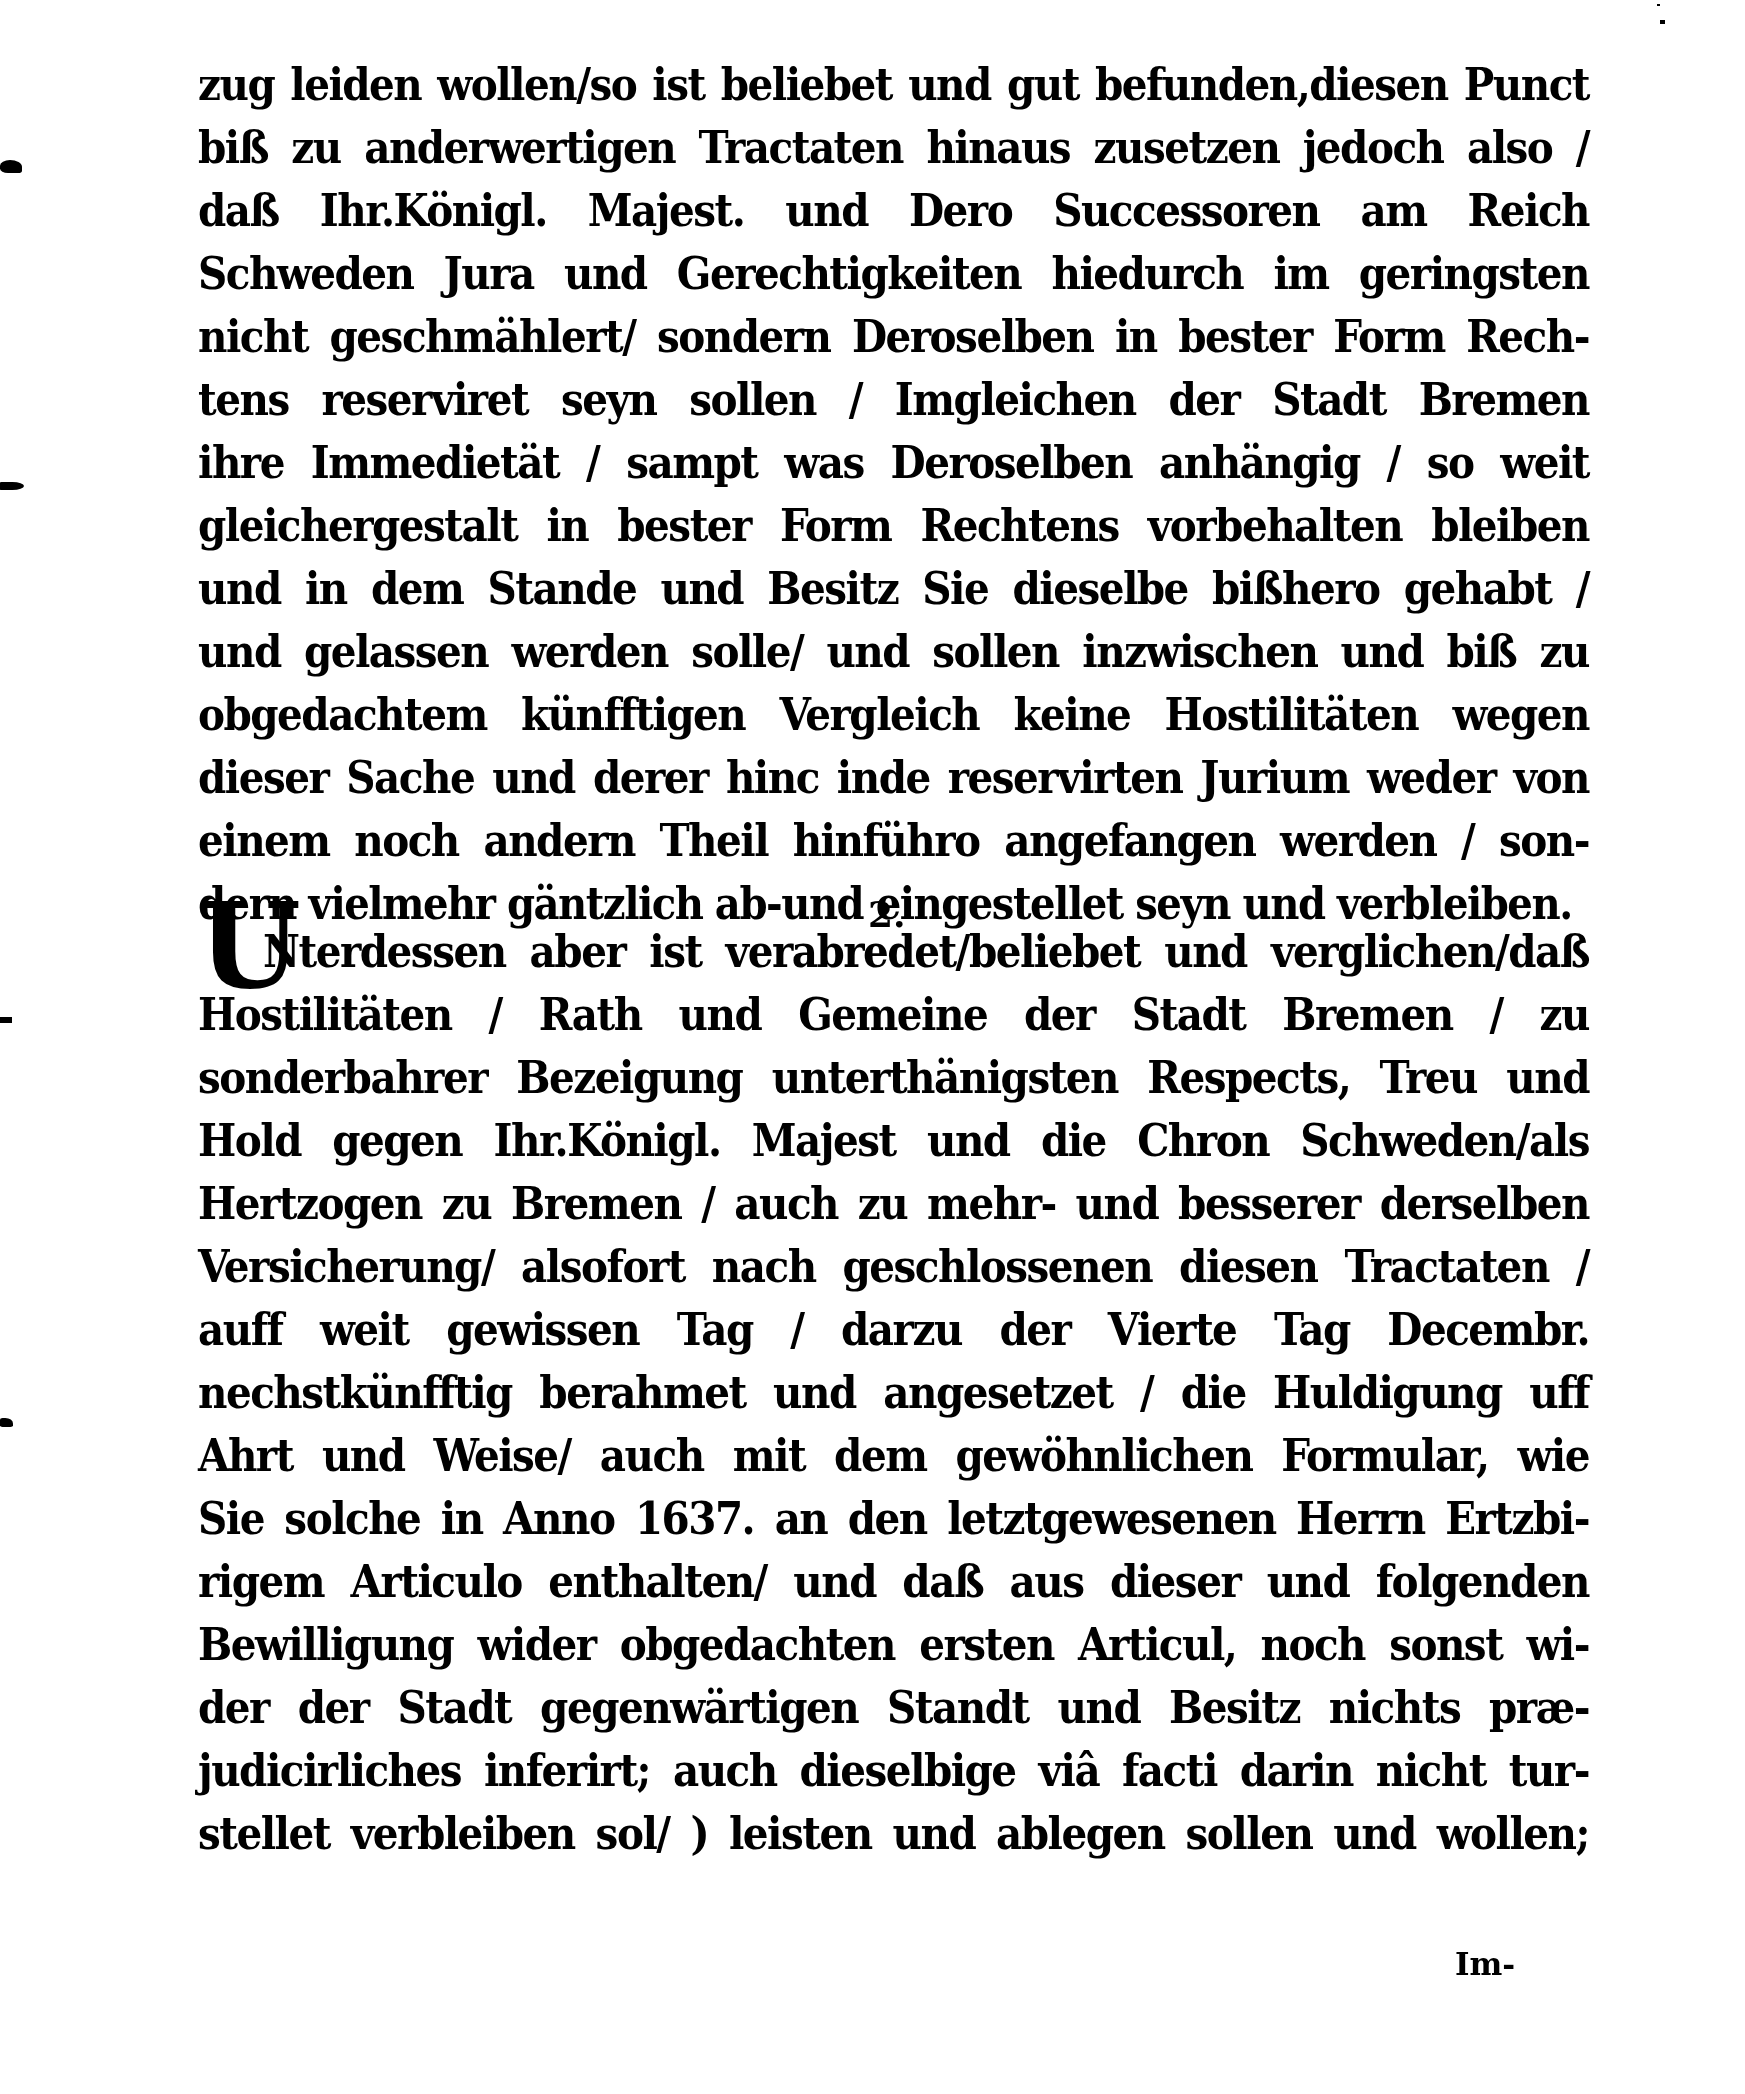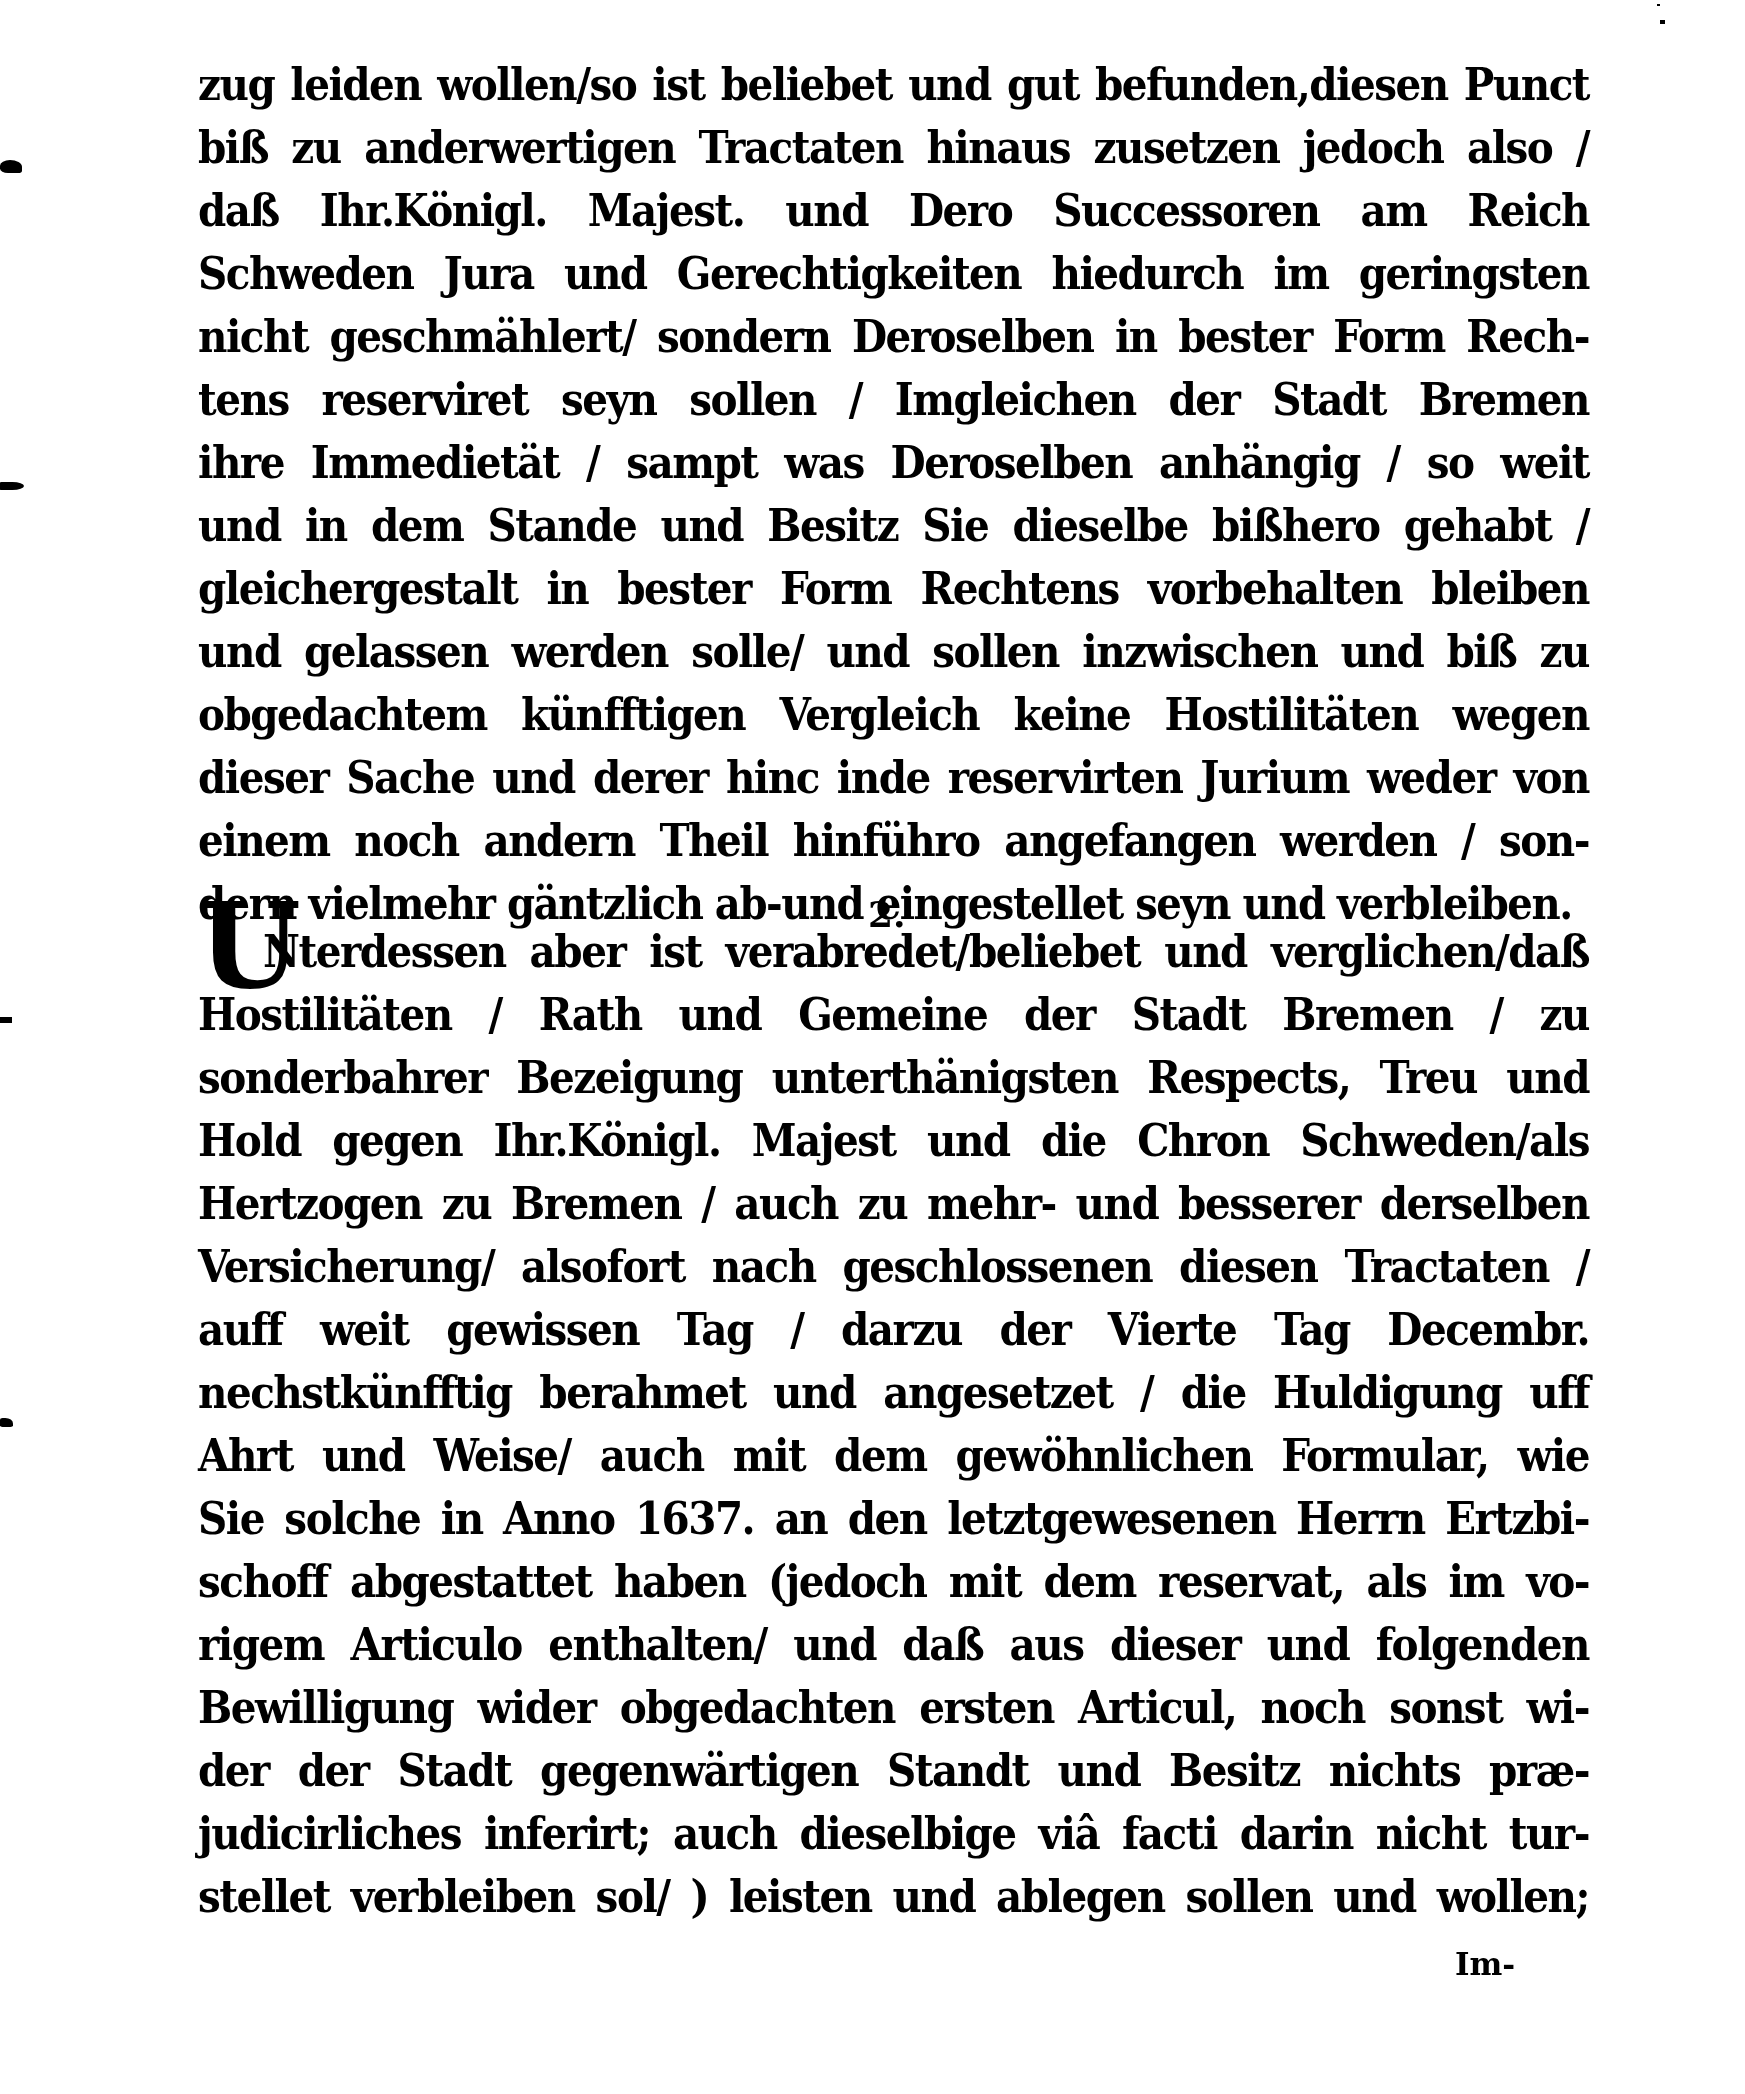--- a/index.html
+++ b/index.html
@@ -106,22 +106,22 @@
   </div>
 
   <div class="text-block">
     <span class="line">zug leiden wollen/so ist beliebet und gut befunden,diesen Punct</span>
     <span class="line">biß zu anderwertigen Tractaten hinaus zusetzen jedoch also /</span>
     <span class="line">daß Ihr.Königl. Majest. und Dero Successoren am Reich</span>
     <span class="line">Schweden Jura und Gerechtigkeiten hiedurch im geringsten</span>
     <span class="line">nicht geschmählert/ sondern Deroselben in bester Form Rech-</span>
     <span class="line">tens reserviret seyn sollen / Imgleichen der Stadt Bremen</span>
     <span class="line">ihre Immedietät / sampt was Deroselben anhängig / so weit</span>
+    <span class="line">gleichergestalt in bester Form Rechtens vorbehalten bleiben</span>
     <span class="line">und in dem Stande und Besitz Sie dieselbe bißhero gehabt /</span>
-    <span class="line">gleichergestalt in bester Form Rechtens vorbehalten bleiben</span>
     <span class="line">und gelassen werden solle/ und sollen inzwischen und biß zu</span>
     <span class="line">obgedachtem künfftigen Vergleich keine Hostilitäten wegen</span>
     <span class="line">dieser Sache und derer hinc inde reservirten Jurium weder von</span>
     <span class="line">einem noch andern Theil hinführo angefangen werden / son-</span>
     <span class="line last" style="transform: scaleX(0.992); text-align-last: left;">dern vielmehr gäntzlich ab-und eingestellet seyn und verbleiben.</span>
   </div>
 
   <div class="section-number">2.</div>
 
   <div class="drop-cap">U</div>
@@ -130,21 +130,20 @@
     <span class="line first">Nterdessen aber ist verabredet/beliebet und verglichen/daß</span>
     <span class="line">Hostilitäten / Rath und Gemeine der Stadt Bremen / zu</span>
     <span class="line">sonderbahrer Bezeigung unterthänigsten Respects, Treu und</span>
     <span class="line">Hold gegen Ihr.Königl. Majest und die Chron Schweden/als</span>
     <span class="line">Hertzogen zu Bremen / auch zu mehr- und besserer derselben</span>
     <span class="line">Versicherung/ alsofort nach geschlossenen diesen Tractaten /</span>
     <span class="line">auff weit gewissen Tag / darzu der Vierte Tag Decembr.</span>
     <span class="line">nechstkünfftig berahmet und angesetzet / die Huldigung uff</span>
     <span class="line">Ahrt und Weise/ auch mit dem gewöhnlichen Formular, wie</span>
     <span class="line">Sie solche in Anno 1637. an den letztgewesenen Herrn Ertzbi-</span>
-    <span class="line">schoff abgestattet haben (jedoch mit dem reservat, als im vo-</span>
     <span class="line">rigem Articulo enthalten/ und daß aus dieser und folgenden</span>
     <span class="line">Bewilligung wider obgedachten ersten Articul, noch sonst wi-</span>
     <span class="line">der der Stadt gegenwärtigen Standt und Besitz nichts præ-</span>
     <span class="line">judicirliches inferirt; auch dieselbige viâ facti darin nicht tur-</span>
     <span class="line">stellet verbleiben sol/ ) leisten und ablegen sollen und wollen;</span>
   </div>
 
   <div class="catchword">Im-</div>
 
 </div>

